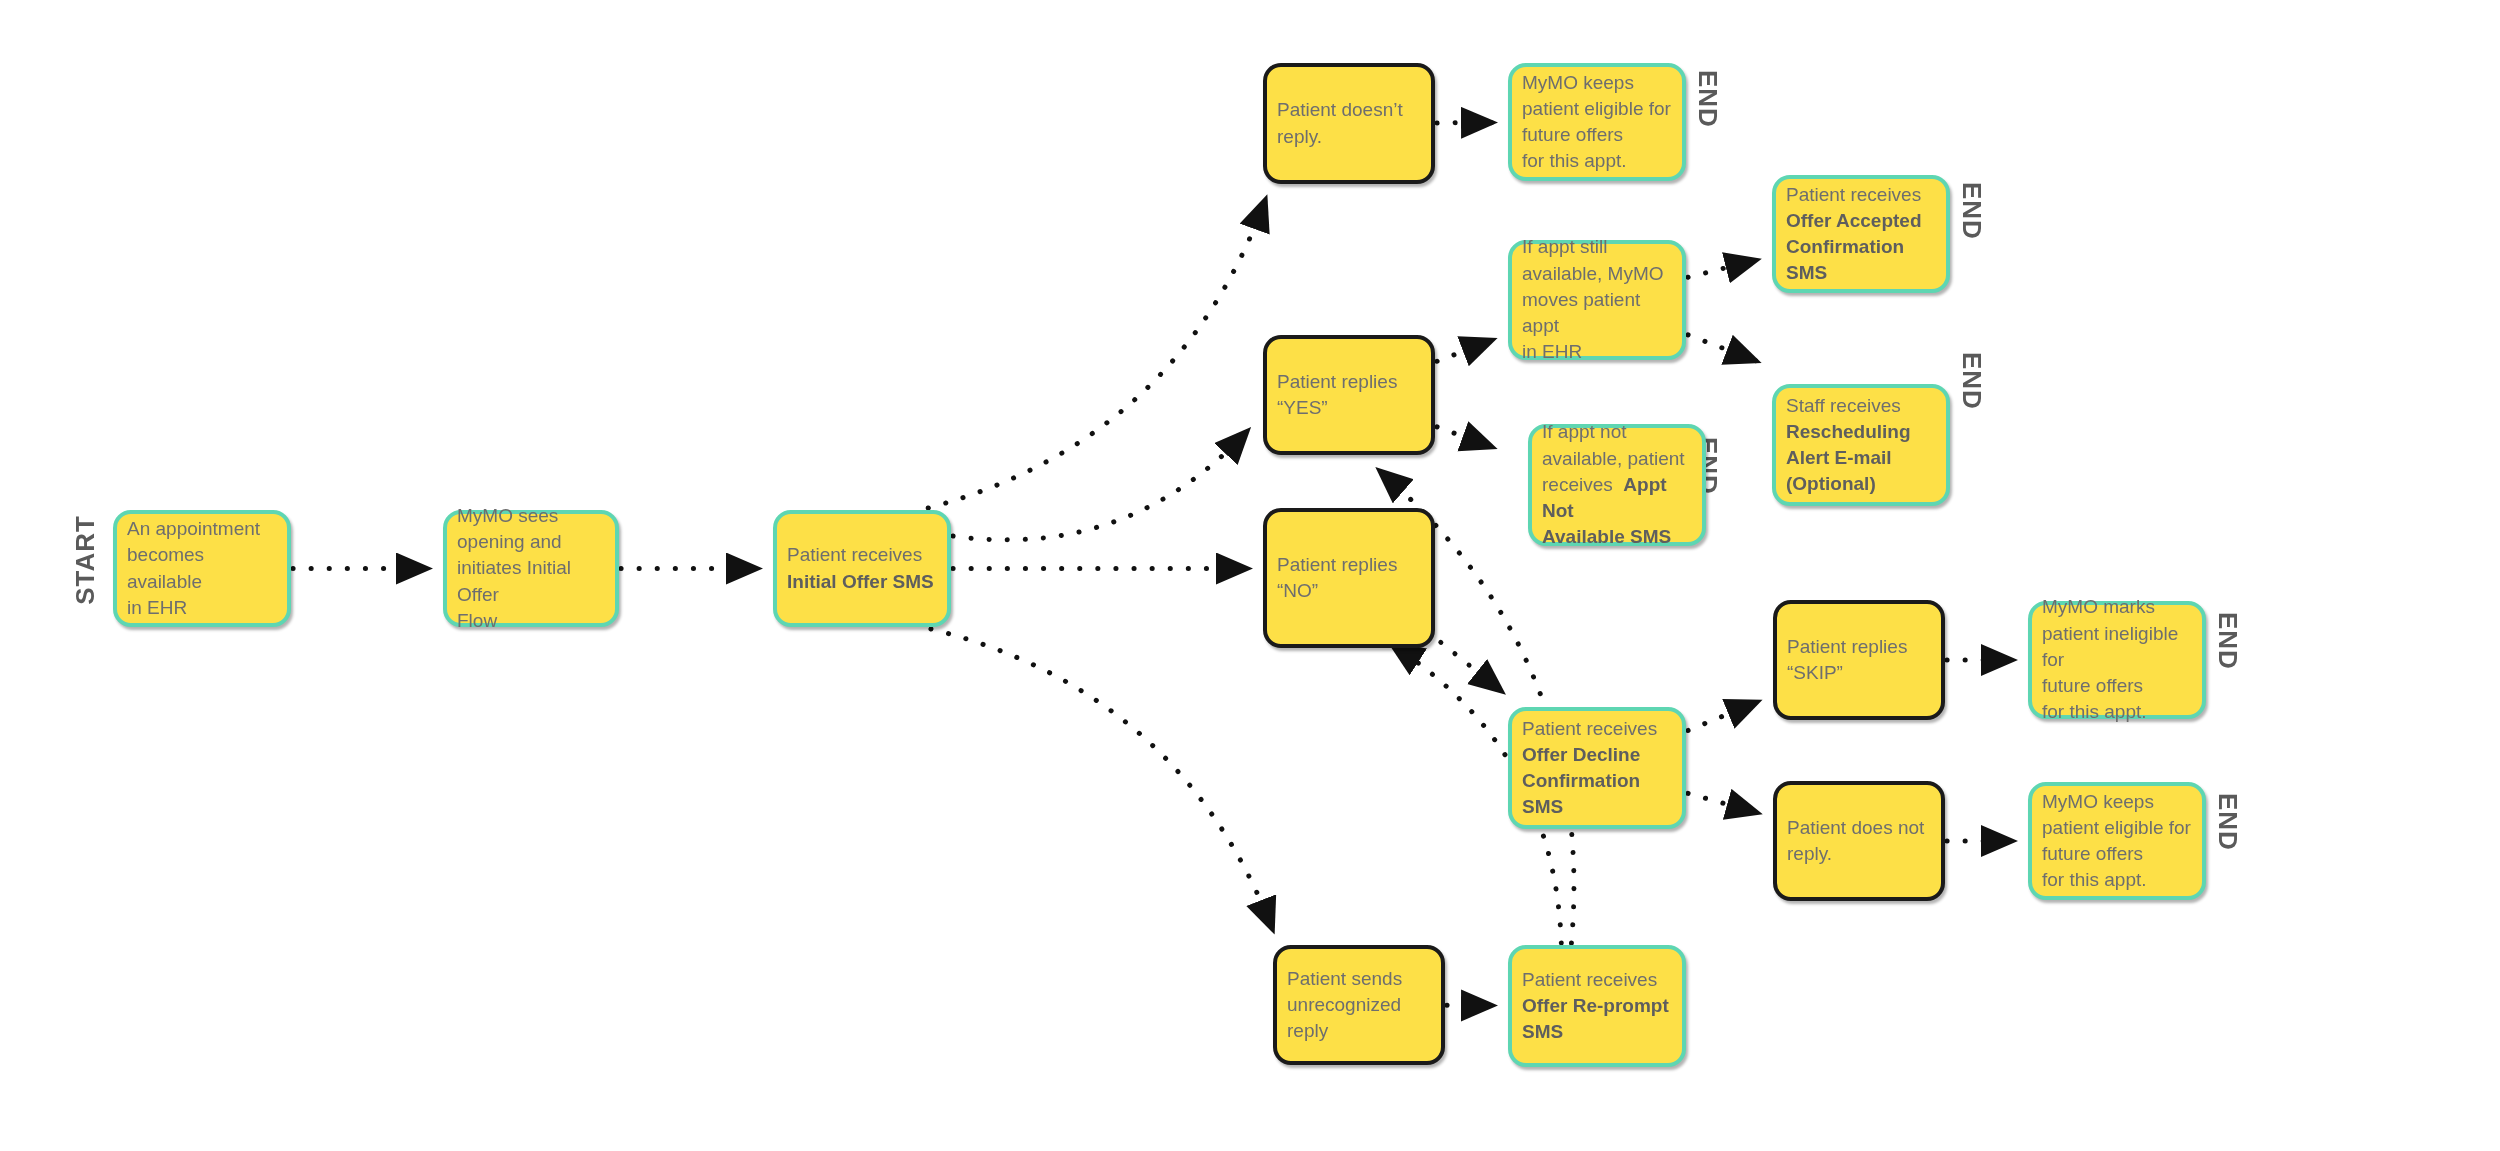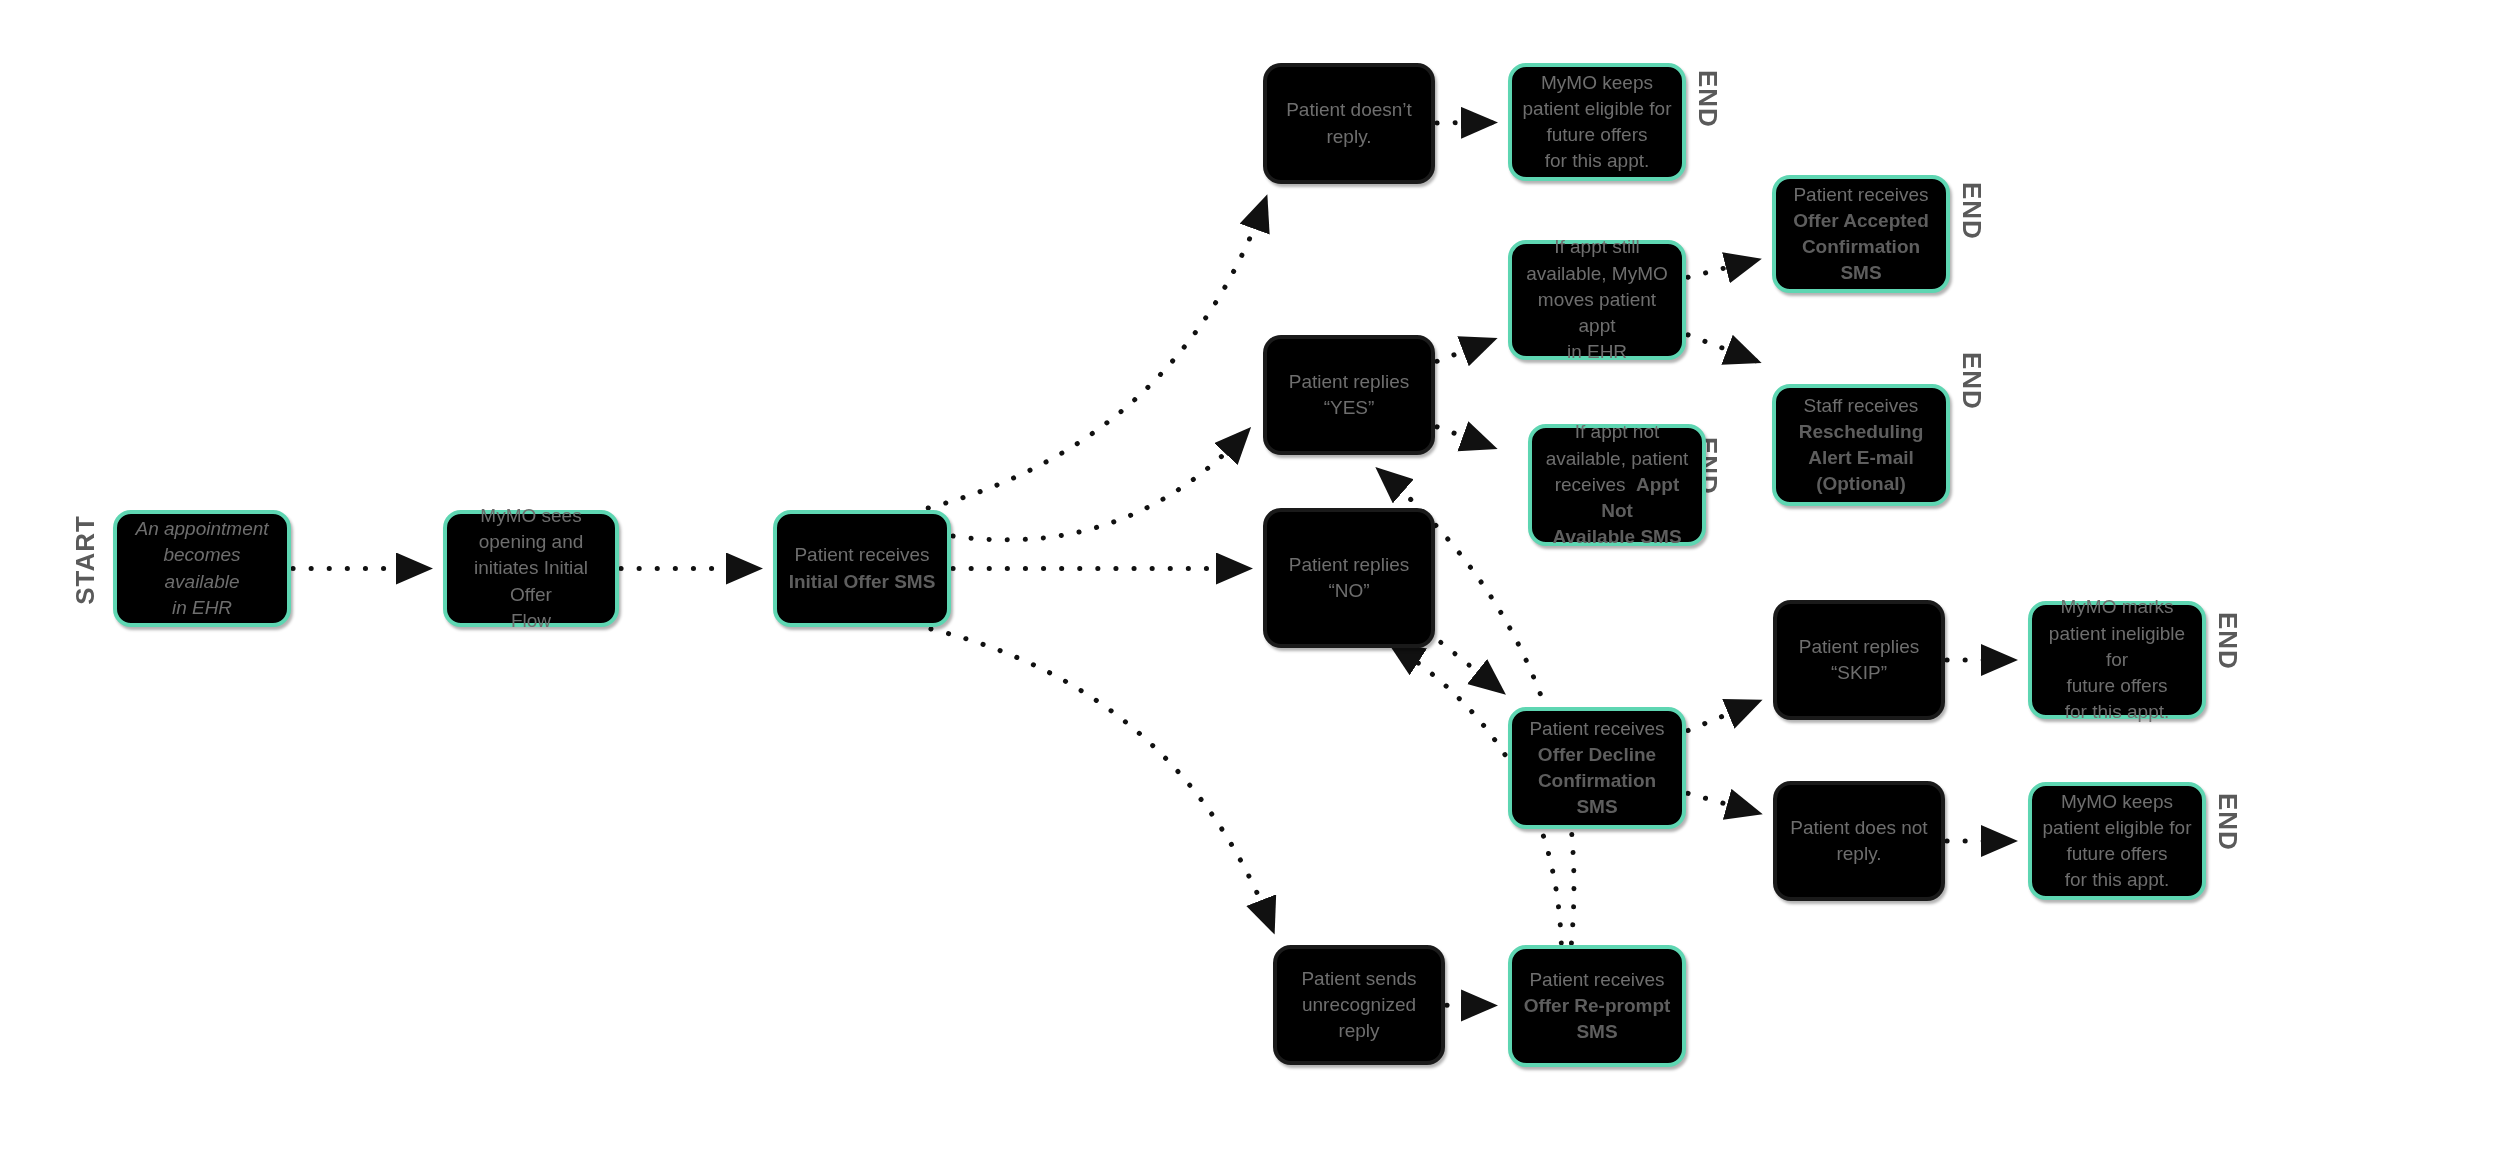--- a/index.html
+++ b/index.html
@@ -7,26 +7,26 @@
   body{
     font-family:"Liberation Sans","DejaVu Sans",sans-serif;
     width:2500px;height:1151px;position:relative;overflow:hidden;
   }
   #canvas{position:absolute;left:0;top:0;width:2500px;height:1151px;}
   #edges{position:absolute;left:0;top:0;width:2500px;height:1151px;pointer-events:none;}
 
   .node{
     position:absolute;
     box-sizing:border-box;
-    background:#000000;
+    background:#fde047;
     border-radius:18px;
     display:flex;
     align-items:center;
     justify-content:center;
-    text-align:center;
+    text-align:left;
     color:#6e6e6e;
     font-size:19px;
     line-height:1.38;
     padding:6px 10px;
     box-shadow:2px 3px 3px rgba(0,0,0,0.30);
   }
   .node.sys{ border:4px solid #5ed6b2; }
   .node.evt{ border:4px solid #1a1a1a; }
   .node .txt{display:block;width:100%;}
   .node b{color:#5e5e5e;font-weight:bold;}
@@ -80,21 +80,21 @@
   <div class="vlabel start" style="left:70px;top:515px;">START</div>
 
   <div class="vlabel" style="left:1692px;top:70px;">END</div>
   <div class="vlabel" style="left:1956px;top:182px;">END</div>
   <div class="vlabel" style="left:1956px;top:352px;">END</div>
   <div class="vlabel" style="left:1692px;top:437px;">END</div>
   <div class="vlabel" style="left:2212px;top:612px;">END</div>
   <div class="vlabel" style="left:2212px;top:793px;">END</div>
 
   <div id="nodes">
-      <div class="node sys" style="left: 113px; top: 510px; width: 178px; height: 117px; font-style: italic;">
+      <div class="node sys" style="left: 113px; top: 510px; width: 178px; height: 117px;">
         <span class="txt">An appointment<br>becomes available<br>in EHR</span>
       </div>
       <div class="node sys" style="left: 443px; top: 510px; width: 176px; height: 117px;">
         <span class="txt">MyMO sees<br>opening and<br>initiates Initial Offer<br>Flow</span>
       </div>
       <div class="node sys" style="left: 773px; top: 510px; width: 178px; height: 117px;">
         <span class="txt">Patient receives<br><b>Initial Offer SMS</b></span>
       </div>
       <div class="node evt" style="left: 1263px; top: 63px; width: 172px; height: 121px;">
         <span class="txt">Patient doesn’t<br>reply.</span>

